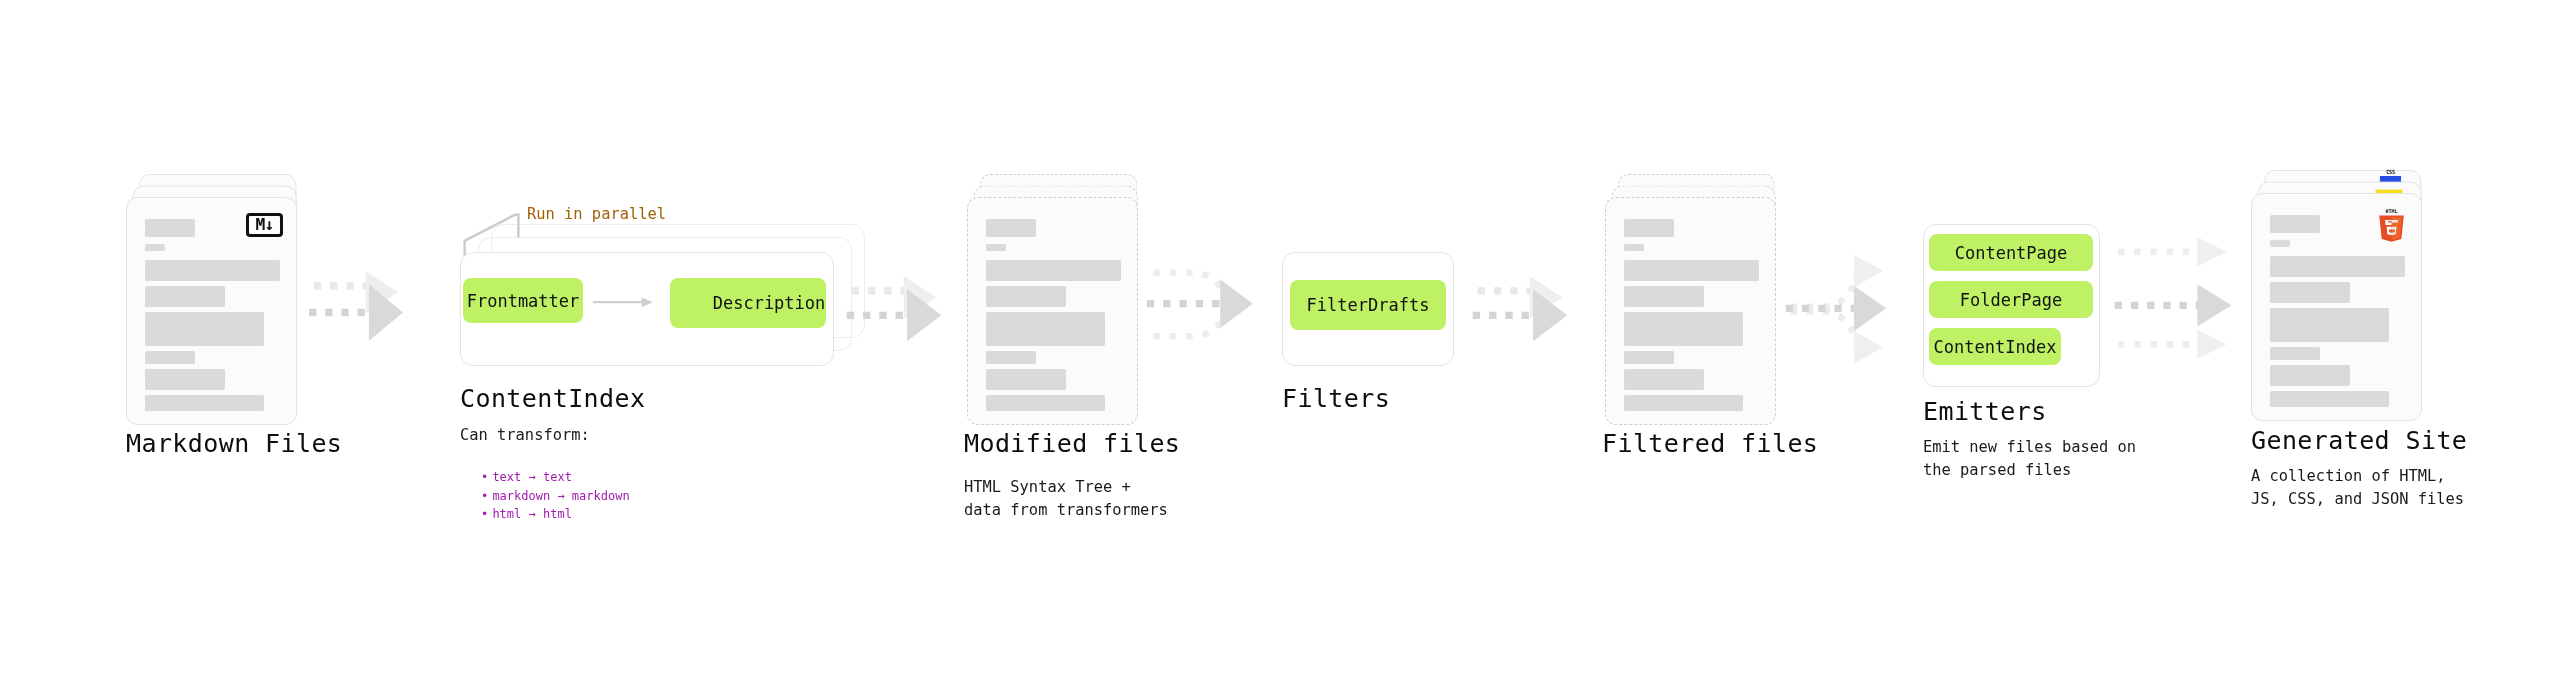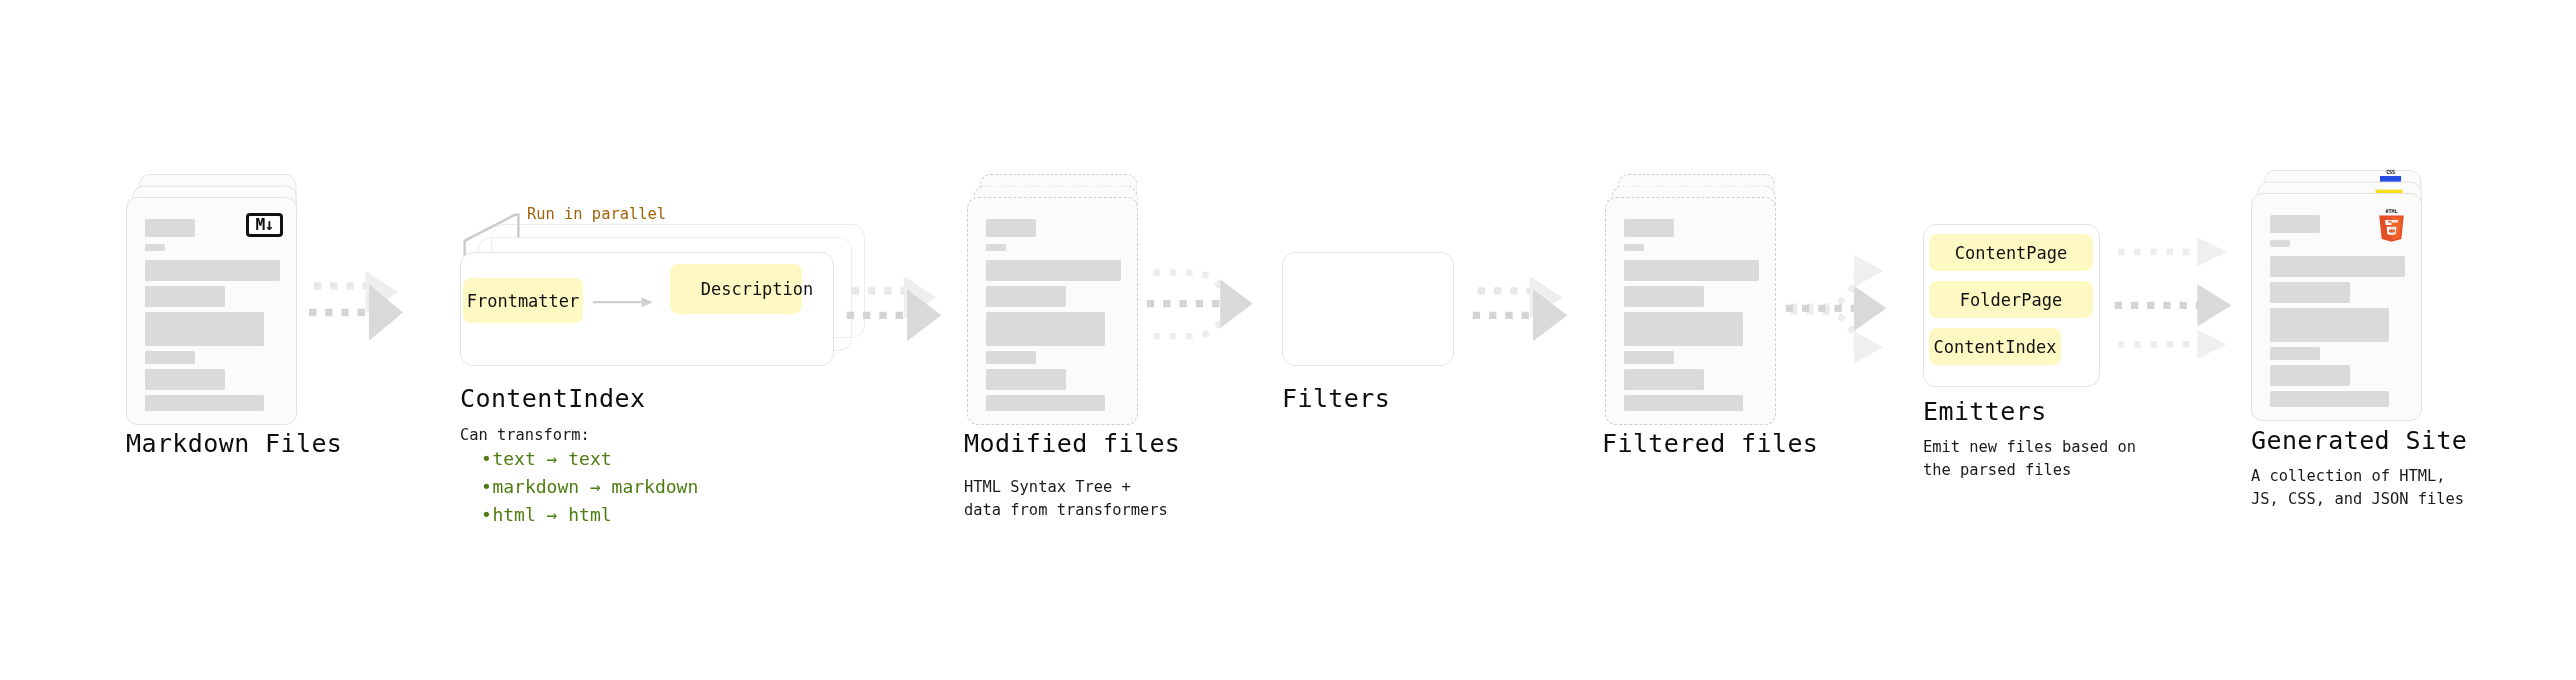--- a/index.html
+++ b/index.html
@@ -75,21 +75,21 @@
     font-size:5.7px;font-weight:700;color:#111;letter-spacing:-0.4px;}
   .js-chip{position:absolute;right:19.5px;top:6.5px;width:28px;height:16.3px;
     background:#f7df1e;z-index:4;}
 
   
   .panel{
     position:absolute;background:#ffffff;border:1.6px solid #e4e4e4;
     border-radius:13px;box-sizing:border-box;
   }
   .chip{
-    position:absolute;background:#fef9c3;border-radius:8.1px;
+    position:absolute;background:#bef264;border-radius:8.1px;
     display:flex;align-items:center;justify-content:center;
     font-size:17px;color:#111;white-space:nowrap;box-sizing:border-box;
   }
 
   
   .tpanel{position:absolute;border:1.6px solid #ededed;border-radius:13px;
     background:transparent;box-sizing:border-box;}
   .tchip{position:absolute;border-radius:8.1px;box-sizing:border-box;}
 
   .run-parallel{
@@ -155,39 +155,39 @@
     </g>
     <g fill="none" stroke="#dedede" stroke-width="3">
       <path d="M0 22 H46"></path>
         <polygon points="44,17 56,22 44,27" fill="#dedede" stroke="none"></polygon>
     </g>
   </svg>
 
   <div class="panel" style="left:460px;top:252px;width:374px;height:114px;"></div>
 
   <div class="chip" style="left:463px;top:278px;width:120px;height:45px;">Frontmatter</div>
-  <div class="chip" style="left:670px;top:264px;width:132px;height:50px;padding-left:42px;">Description</div>
+  <div class="chip" style="left:670px;top:278px;width:156px;height:50px;padding-left:42px;">Description</div>
 
   <svg class="arrow-svg" style="left:593px;top:294px;" width="68" height="19.5" viewBox="0 0 84 24">
     <g fill="none" stroke="#cfcfcf" stroke-width="3">
       <path d="M0 10 H62"></path>
     </g>
     <polygon points="60,4 74,10 60,16" fill="#cfcfcf"></polygon>
   </svg>
 
   <svg class="arrow-svg" style="left:463px;top:205px;" width="114" height="57" viewBox="0 0 140 70">
     <g fill="none" stroke="#cbcbcb" stroke-width="3">
       <path d="M2 62 V44 L64 12 H68 V40"></path>
     </g>
   </svg>
   <div class="run-parallel" style="left:527px;top:205px;">Run in parallel</div>
 
   <div class="stage-title" style="left:460px;top:384px;">ContentIndex</div>
   <div class="stage-caption" style="left:460px;top:424px;">Can transform:</div>
-  <ul class="bullets" style="position:absolute;left:468px;top:445px;font-size:18px;line-height:1.55;color:#4d7c0f;">
+  <ul class="bullets" style="position:absolute;left:468px;top:468px;font-size:12px;line-height:1.55;color:#a21caf;">
     <li>text → text</li>
     <li>markdown → markdown</li>
     <li>html → html</li>
   </ul>
 
   <svg class="arrow-svg" style="left:845px;top:286px;" width="98" height="57" viewBox="0 0 120 70">
     <g stroke="#e8e8e8" stroke-width="9" stroke-dasharray="9 11" fill="none">
       <path d="M8 6 H78"></path>
     </g>
     <g stroke="#d4d4d4" stroke-width="9" stroke-dasharray="9 11" fill="none">
@@ -220,20 +220,21 @@
       <path d="M14 18 H60 Q96 18 104 56"></path>
       <path d="M14 96 H60 Q96 96 104 60"></path>
     </g>
     <g stroke="#d4d4d4" stroke-width="9" stroke-dasharray="9 11" fill="none">
       <path d="M6 56 H100"></path>
     </g>
     <polygon points="96,26 136,56 96,86" fill="#d9d9d9"></polygon>
   </svg>
 
   <div class="panel" style="left:1282px;top:252px;width:172px;height:114px;"></div>
+  <div class="chip" style="left:1290px;top:280px;width:156px;height:50px;">FilterDrafts</div>
   <div class="stage-title" style="left:1282px;top:384px;">Filters</div>
 
   <svg class="arrow-svg" style="left:1471px;top:286px;" width="98" height="57" viewBox="0 0 120 70">
     <g stroke="#e8e8e8" stroke-width="9" stroke-dasharray="9 11" fill="none">
       <path d="M8 6 H78"></path>
     </g>
     <g stroke="#d4d4d4" stroke-width="9" stroke-dasharray="9 11" fill="none">
       <path d="M2 36 H82"></path>
     </g>
     <polygon points="72,-12 112,14 72,40" fill="#eeeeee"></polygon>

